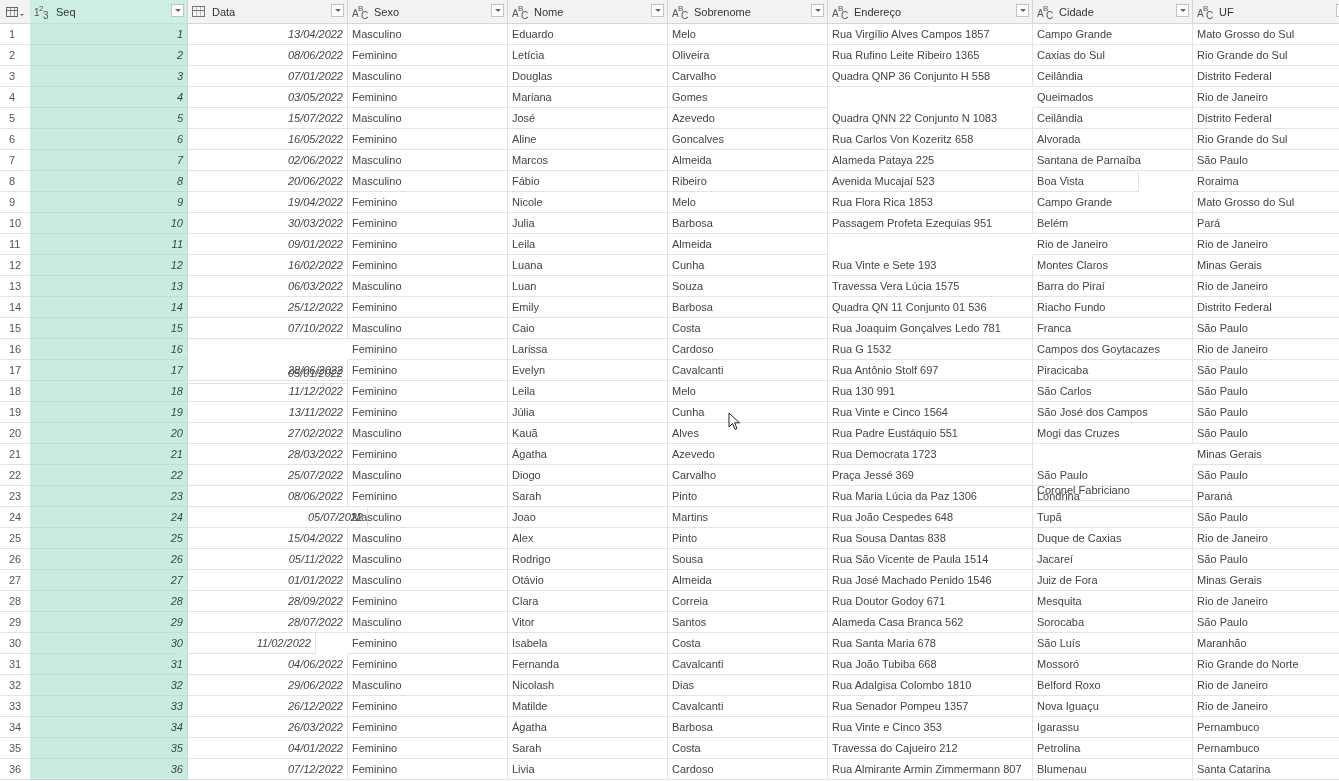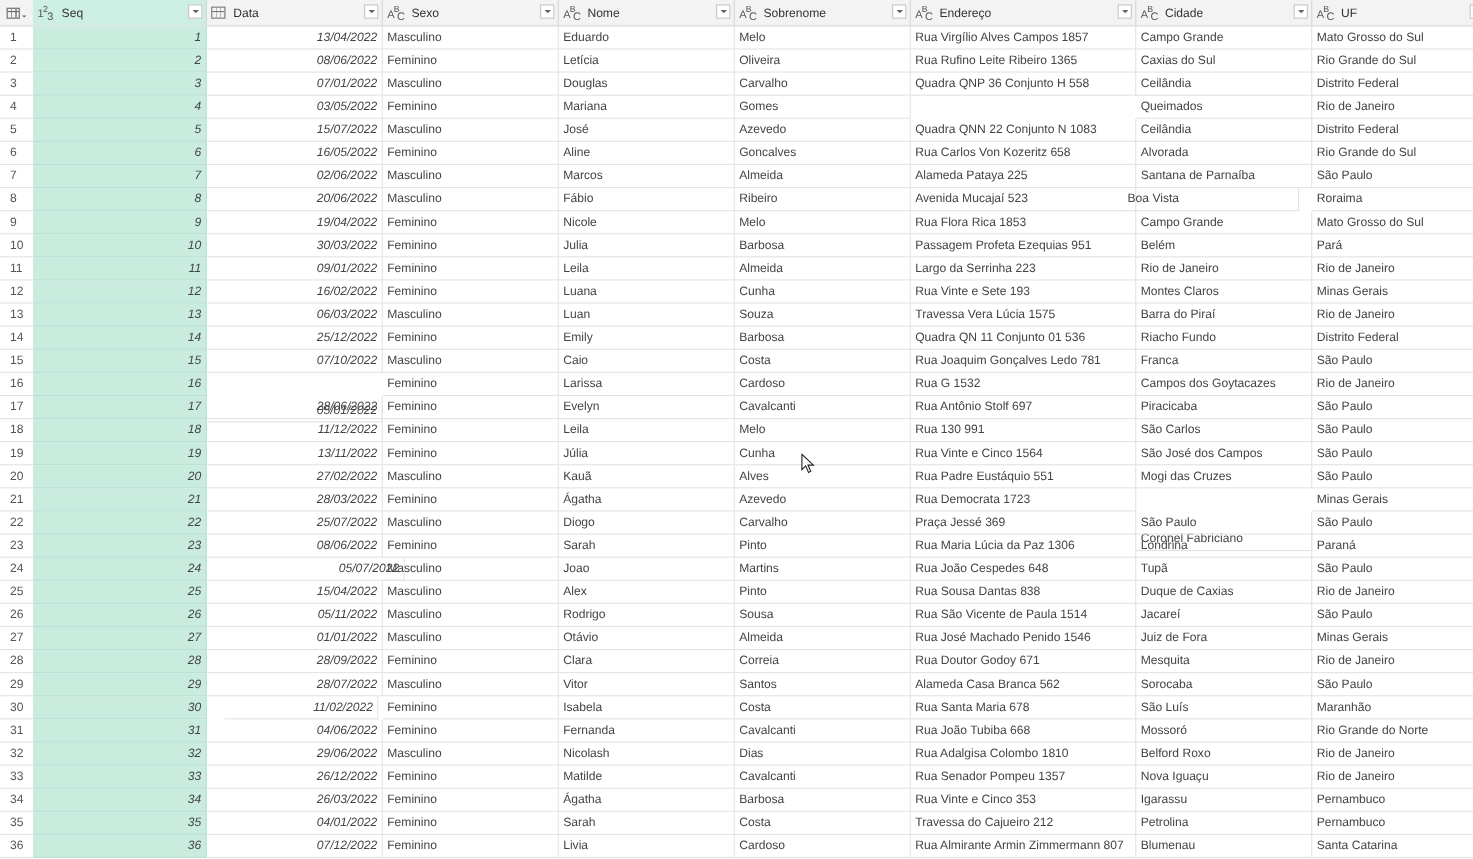--- a/index.html
+++ b/index.html
@@ -232,21 +232,21 @@
         <div class="cell " style="left: 1193px; width: 160px;">São Paulo</div>
       </div>
       <div class="row">
         <div class="cell idx" style="left: 0px; width: 30px;">8</div>
         <div class="cell seq" style="left: 30px; width: 158px;">8</div>
         <div class="cell date" style="left: 188px; width: 160px;">20/06/2022</div>
         <div class="cell " style="left: 348px; width: 160px;">Masculino</div>
         <div class="cell " style="left: 508px; width: 160px;">Fábio</div>
         <div class="cell " style="left: 668px; width: 160px;">Ribeiro</div>
         <div class="cell " style="left: 828px; width: 205px;">Avenida Mucajaí 523</div>
-        <div class="cell " style="left: 1021px; width: 160px;">Boa Vista</div>
+        <div class="cell " style="left: 979px; width: 160px; text-align: center;">Boa Vista</div>
         <div class="cell " style="left: 1193px; width: 160px;">Roraima</div>
       </div>
       <div class="row">
         <div class="cell idx" style="left: 0px; width: 30px;">9</div>
         <div class="cell seq" style="left: 30px; width: 158px;">9</div>
         <div class="cell date" style="left: 188px; width: 160px;">19/04/2022</div>
         <div class="cell " style="left: 348px; width: 160px;">Feminino</div>
         <div class="cell " style="left: 508px; width: 160px;">Nicole</div>
         <div class="cell " style="left: 668px; width: 160px;">Melo</div>
         <div class="cell " style="left: 828px; width: 205px;">Rua Flora Rica 1853</div>
@@ -264,21 +264,20 @@
         <div class="cell " style="left: 1033px; width: 160px;">Belém</div>
         <div class="cell " style="left: 1193px; width: 160px;">Pará</div>
       </div>
       <div class="row">
         <div class="cell idx" style="left: 0px; width: 30px;">11</div>
         <div class="cell seq" style="left: 30px; width: 158px;">11</div>
         <div class="cell date" style="left: 188px; width: 160px;">09/01/2022</div>
         <div class="cell " style="left: 348px; width: 160px;">Feminino</div>
         <div class="cell " style="left: 508px; width: 160px;">Leila</div>
         <div class="cell " style="left: 668px; width: 160px;">Almeida</div>
-        <div class="cell " style="left: 828px; width: 205px;">Largo da Serrinha 223</div>
         <div class="cell " style="left: 1033px; width: 160px;">Rio de Janeiro</div>
         <div class="cell " style="left: 1193px; width: 160px;">Rio de Janeiro</div>
       </div>
       <div class="row">
         <div class="cell idx" style="left: 0px; width: 30px;">12</div>
         <div class="cell seq" style="left: 30px; width: 158px;">12</div>
         <div class="cell date" style="left: 188px; width: 160px;">16/02/2022</div>
         <div class="cell " style="left: 348px; width: 160px;">Feminino</div>
         <div class="cell " style="left: 508px; width: 160px;">Luana</div>
         <div class="cell " style="left: 668px; width: 160px;">Cunha</div>
@@ -469,21 +468,21 @@
         <div class="cell " style="left: 348px; width: 160px;">Masculino</div>
         <div class="cell " style="left: 508px; width: 160px;">Vitor</div>
         <div class="cell " style="left: 668px; width: 160px;">Santos</div>
         <div class="cell " style="left: 828px; width: 205px;">Alameda Casa Branca 562</div>
         <div class="cell " style="left: 1033px; width: 160px;">Sorocaba</div>
         <div class="cell " style="left: 1193px; width: 160px;">São Paulo</div>
       </div>
       <div class="row">
         <div class="cell idx" style="left: 0px; width: 30px;">30</div>
         <div class="cell seq" style="left: 30px; width: 158px;">30</div>
-        <div class="cell date" style="left: 204px; width: 140px;">11/02/2022</div>
+        <div class="cell date" style="left: 176px; width: 140px;">11/02/2022</div>
         <div class="cell " style="left: 348px; width: 160px;">Feminino</div>
         <div class="cell " style="left: 508px; width: 160px;">Isabela</div>
         <div class="cell " style="left: 668px; width: 160px;">Costa</div>
         <div class="cell " style="left: 828px; width: 205px;">Rua Santa Maria 678</div>
         <div class="cell " style="left: 1033px; width: 160px;">São Luís</div>
         <div class="cell " style="left: 1193px; width: 160px;">Maranhão</div>
       </div>
       <div class="row">
         <div class="cell idx" style="left: 0px; width: 30px;">31</div>
         <div class="cell seq" style="left: 30px; width: 158px;">31</div>

